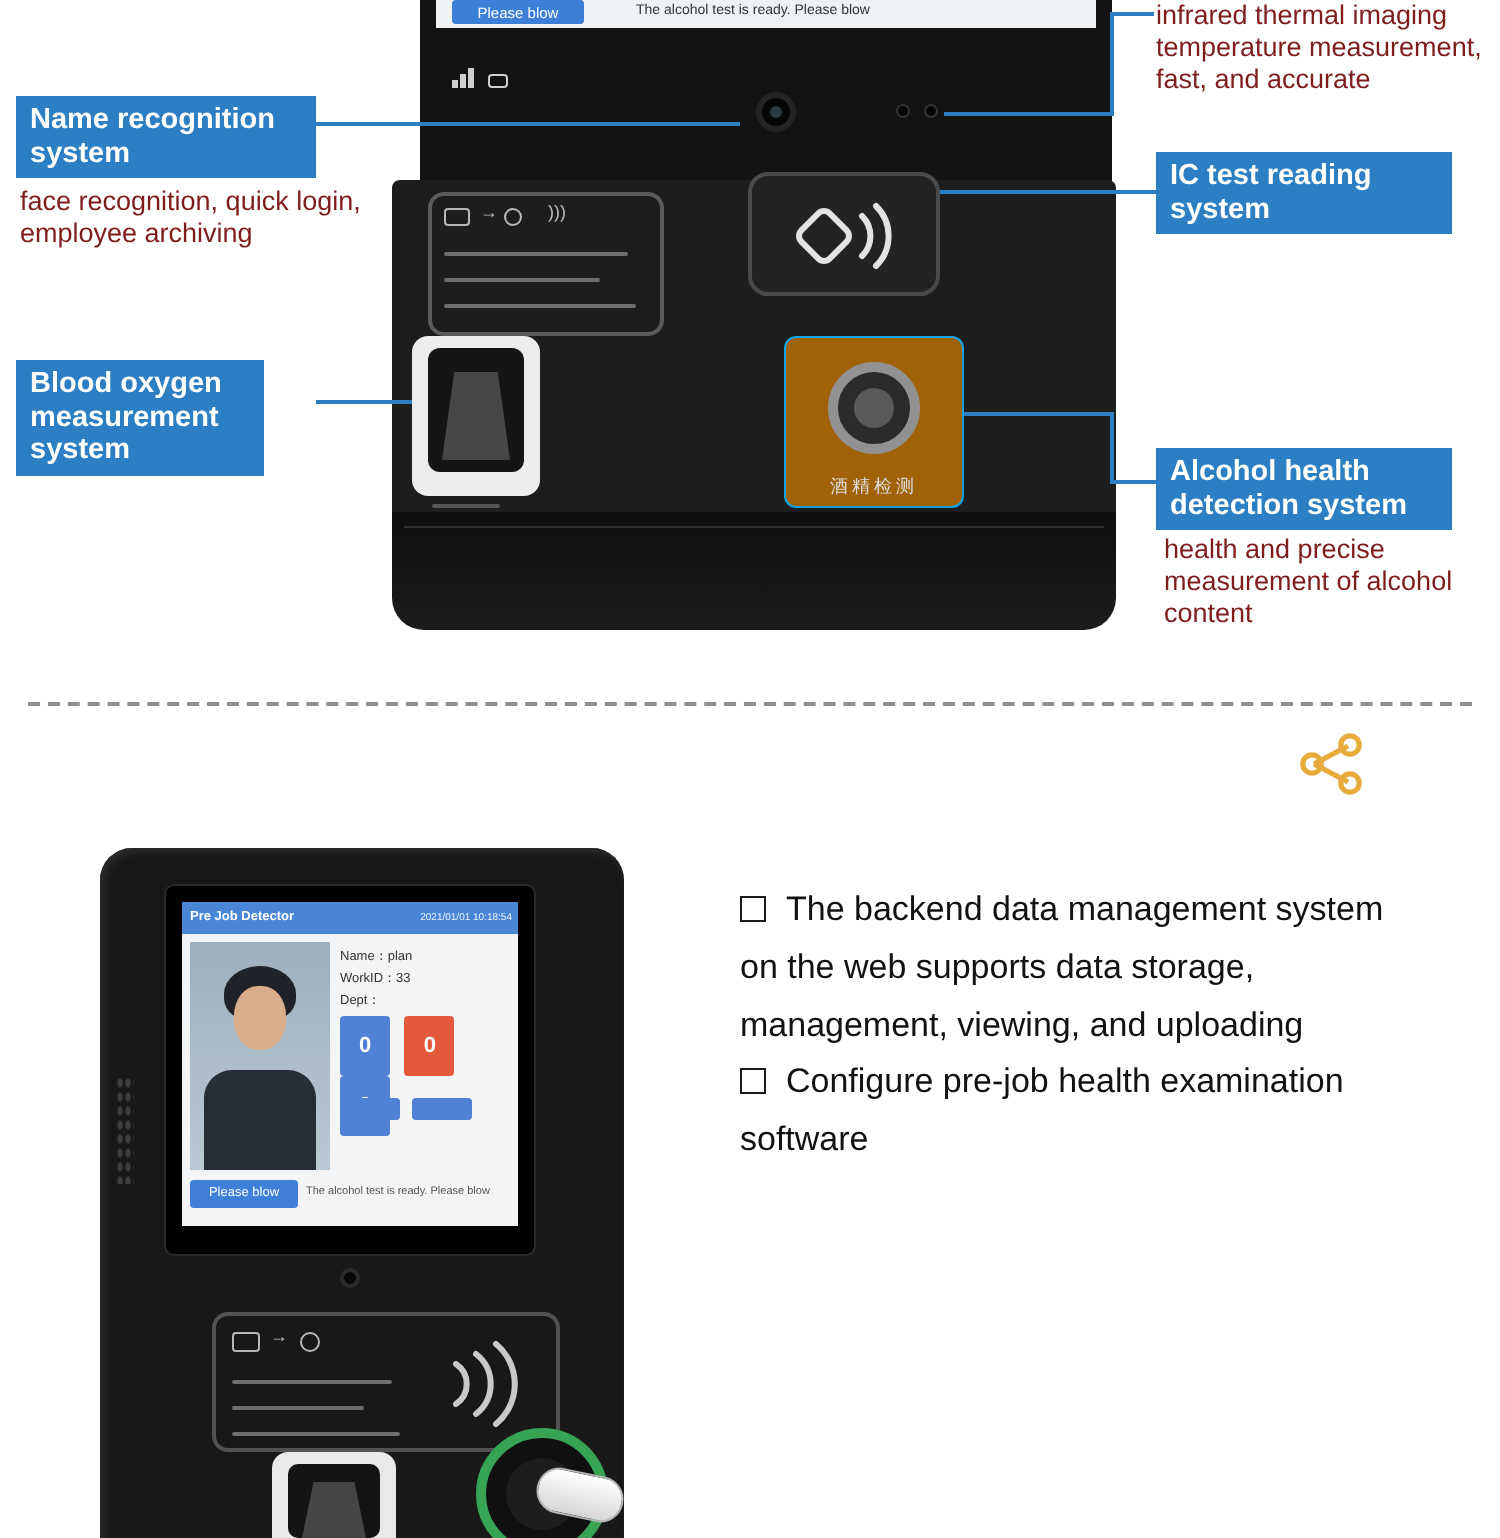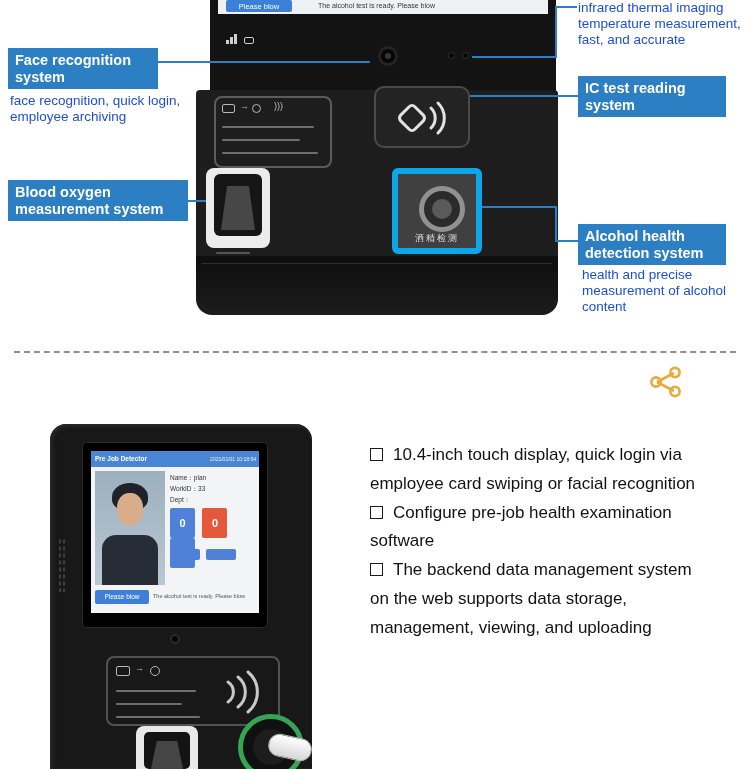--- a/index.html
+++ b/index.html
@@ -1,21 +1,21 @@
 <!DOCTYPE html>
 <html><head>
 <meta charset="utf-8">
 <style>
   *{margin:0;padding:0;box-sizing:border-box}
   html,body{background:#fff}
   body{font-family:"Liberation Sans",sans-serif}
   .canvas{position:relative;width:750px;height:769px;background:#fff;overflow:hidden}
   .abs{position:absolute}
   .blue-box{background:#2b7fc2;color:#fff;font-weight:700;font-size:14.5px;line-height:1.14;padding:4px 7px}
-  .cbody{font-size:13.5px;line-height:1.18;color:#1d4ed8}
+  .cbody{font-size:13.5px;line-height:1.18;color:#7f1d1d}
   .hline{height:2px;background:#2b7fc2}
   .vline{width:2px;background:#2b7fc2}
   .divider{border-top:2px dashed #8f8f8f;height:0}
   .features{list-style:none;font-size:17px;line-height:28.8px;color:#121212}
   .cb{display:inline-block;width:13px;height:13px;border:1.6px solid #1b1b1b;margin-right:10px;transform:translateY(1px)}
   .panel-line{position:absolute;height:2px;background:#6e6e6e;border-radius:1px}
   .dot-cam{border-radius:50%;background:#060606}
   .tiny-ico{position:absolute;border:1.5px solid #b8b8b8;border-radius:2px}
   .tile{display:inline-block;width:25px;height:30px;color:#fff;font-size:11px;font-weight:700;text-align:center;line-height:30px;border-radius:2px;margin-right:3px;vertical-align:top}
   .speaker{background:radial-gradient(#3d3d3d 1px,transparent 1.6px);background-size:4px 7px}
@@ -69,36 +69,36 @@
       </svg>
     </div>
 
     <div class="abs" style="left:10px;top:168px;width:64px;height:80px;background:#ececec;border-radius:8px">
       <div class="abs" style="left:8px;top:6px;width:48px;height:62px;background:#151515;border-radius:6px">
         <div class="abs" style="left:7px;top:12px;width:34px;height:44px;background:#474747;clip-path:polygon(18% 0,82% 0,100% 100%,0 100%)"></div>
       </div>
     </div>
     <span class="panel-line" style="left:20px;top:252px;width:34px;background:#555"></span>
 
-    <div class="abs" style="left:196px;top:168px;width:90px;height:86px;background:#404040;border:6px solid #0ea5e9;border-radius:6px">
+    <div class="abs" style="left:196px;top:168px;width:90px;height:86px;background:#a16207;border:1px solid #0ea5e9;border-radius:6px">
       <div class="abs" style="left:21px;top:12px;width:46px;height:46px;border-radius:50%;background:#2b2b2b;border:5px solid #919191">
         <div class="abs" style="left:8px;top:8px;width:20px;height:20px;border-radius:50%;background:#5a5a5a"></div>
       </div>
       <div class="abs" style="left:0;bottom:3px;width:100%;text-align:center;font-size:9px;color:#ddd;letter-spacing:2px">酒精检测</div>
     </div>
 
     <div class="abs" style="left:0;top:256px;width:362px;height:59px;background:linear-gradient(#0e0e0e,#1c1c1c);border-radius:0 0 16px 16px">
       <div class="abs" style="left:6px;top:7px;width:350px;height:1px;background:#2f2f2f"></div>
     </div>
   </div>
 
-  <div class="abs blue-box" style="left:8px;top:48px;width:150px">Face recognition system</div>
+  <div class="abs blue-box" style="left:8px;top:48px;width:150px">Name recognition system</div>
   <p class="abs cbody" style="left:10px;top:93px;width:176px">face recognition, quick login, employee archiving</p>
 
-  <div class="abs blue-box" style="left:8px;top:180px;width:180px">Blood oxygen measurement system</div>
+  <div class="abs blue-box" style="left:8px;top:180px;width:124px">Blood oxygen measurement system</div>
 
   <p class="abs cbody" style="left:578px;top:0;width:164px">infrared thermal imaging temperature measurement, fast, and accurate</p>
 
   <div class="abs blue-box" style="left:578px;top:76px;width:148px">IC test reading system</div>
 
   <div class="abs blue-box" style="left:578px;top:224px;width:148px">Alcohol health detection system</div>
   <p class="abs cbody" style="left:582px;top:267px;width:150px">health and precise measurement of alcohol content</p>
 
   <div class="abs hline" style="left:158px;top:61px;width:212px"></div>
   <div class="abs hline" style="left:158px;top:200px;width:48px"></div>
@@ -182,18 +182,17 @@
       </div>
     </div>
 
     <div class="abs" style="left:188px;top:296px;width:66px;height:66px;border-radius:50%;background:#101010;border:5px solid #37a455">
       <div class="abs" style="left:10px;top:10px;width:36px;height:36px;border-radius:50%;background:#1d1d1d"></div>
     </div>
     <div class="abs" style="left:218px;top:318px;width:44px;height:23px;background:linear-gradient(#ffffff,#d6d6d6);border:1px solid #b5b5b5;border-radius:12px;transform:rotate(12deg)"></div>
   </div>
 
   <ul class="abs features" style="left:370px;top:441px;width:338px">
-    <li><span class="cb"></span><span>10.4-inch touch display, quick login via employee card swiping or facial recognition</span></li>
+    <li><span class="cb"></span><span>The backend data management system on the web supports data storage, management, viewing, and uploading</span></li>
     <li><span class="cb"></span><span>Configure pre-job health examination software</span></li>
-    <li><span class="cb"></span><span>The backend data management system on the web supports data storage, management, viewing, and uploading</span></li>
   </ul>
 
 </div>
 
 </body></html>

